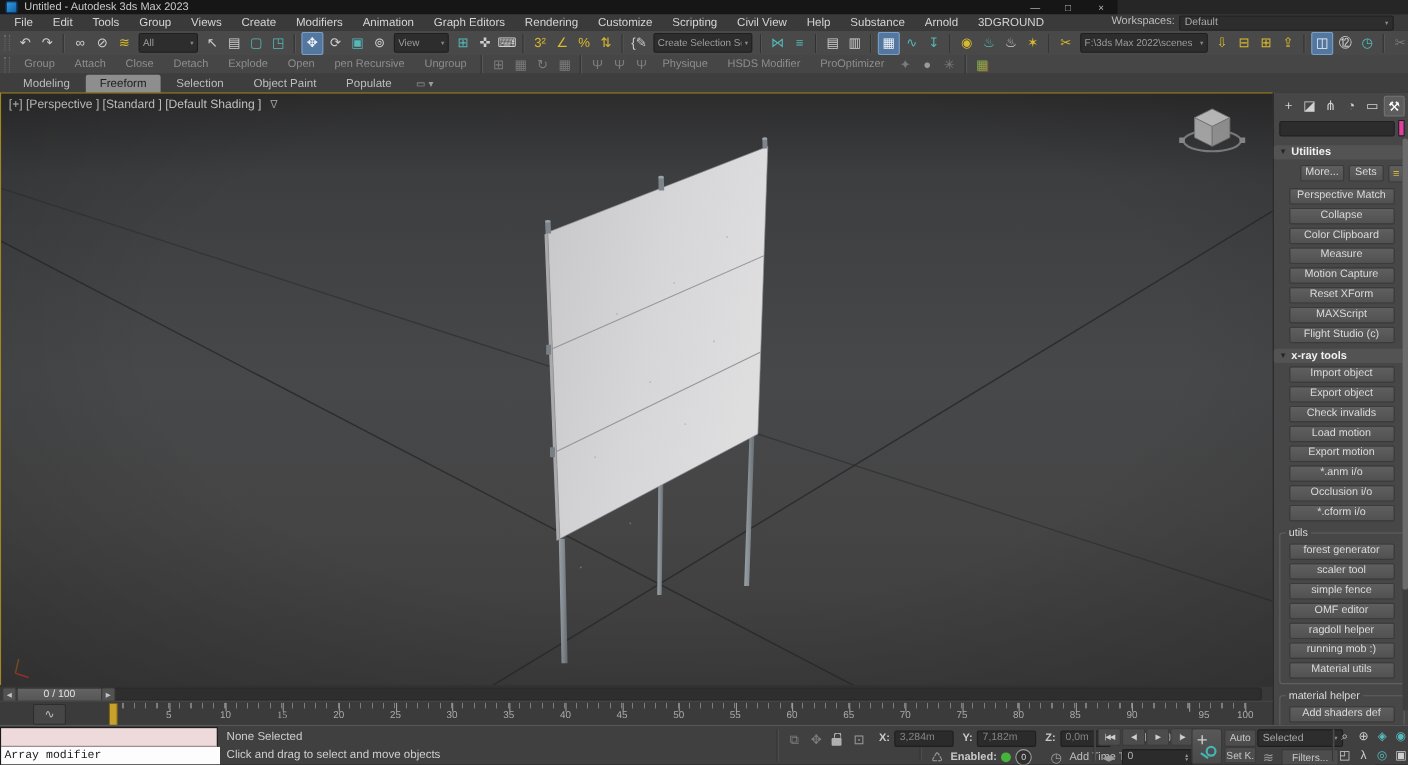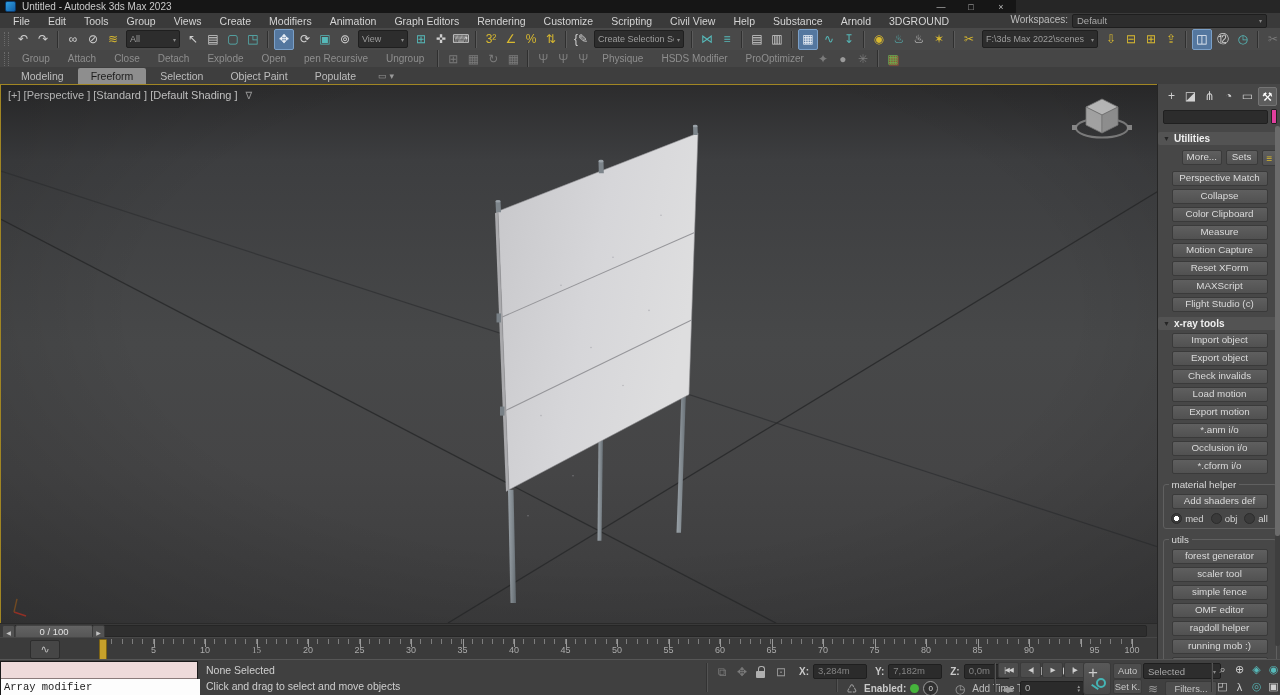--- a/index.html
+++ b/index.html
@@ -526,48 +526,48 @@
         <div class="panel-btn">Export object</div>
         <div class="panel-btn">Check invalids</div>
         <div class="panel-btn">Load motion</div>
         <div class="panel-btn">Export motion</div>
         <div class="panel-btn">*.anm i/o</div>
         <div class="panel-btn">Occlusion i/o</div>
         <div class="panel-btn">*.cform i/o</div>
       </div>
 
     <fieldset class="gbox">
+      <legend>utils</legend>
+      <div id="utils-buttons">
+          <div class="panel-btn">forest generator</div>
+          <div class="panel-btn">scaler tool</div>
+          <div class="panel-btn">simple fence</div>
+          <div class="panel-btn">OMF editor</div>
+          <div class="panel-btn">ragdoll helper</div>
+          <div class="panel-btn">running mob :)</div>
+          <div class="panel-btn">Material utils</div>
+        </div>
+    </fieldset>
+
+    <fieldset class="gbox">
       <legend>material helper</legend>
       <div class="panel-btn">Add shaders def</div>
       <div class="radio-row" id="mh-radios">
           <span class="radio">
             <span class="rdot sel"></span>
             <span>med</span>
           </span>
           <span class="radio">
             <span class="rdot"></span>
             <span>obj</span>
           </span>
           <span class="radio">
             <span class="rdot"></span>
             <span>all</span>
           </span>
-        </div>
-    </fieldset>
-
-    <fieldset class="gbox">
-      <legend>utils</legend>
-      <div id="utils-buttons">
-          <div class="panel-btn">forest generator</div>
-          <div class="panel-btn">scaler tool</div>
-          <div class="panel-btn">simple fence</div>
-          <div class="panel-btn">OMF editor</div>
-          <div class="panel-btn">ragdoll helper</div>
-          <div class="panel-btn">running mob :)</div>
-          <div class="panel-btn">Material utils</div>
         </div>
     </fieldset>
 
     <div class="panel-btn" style="width:60px;margin-top:6px">Close</div>
 
     <div id="panel-scroll">
       <div id="panel-thumb"></div>
     </div>
   </div>
 

